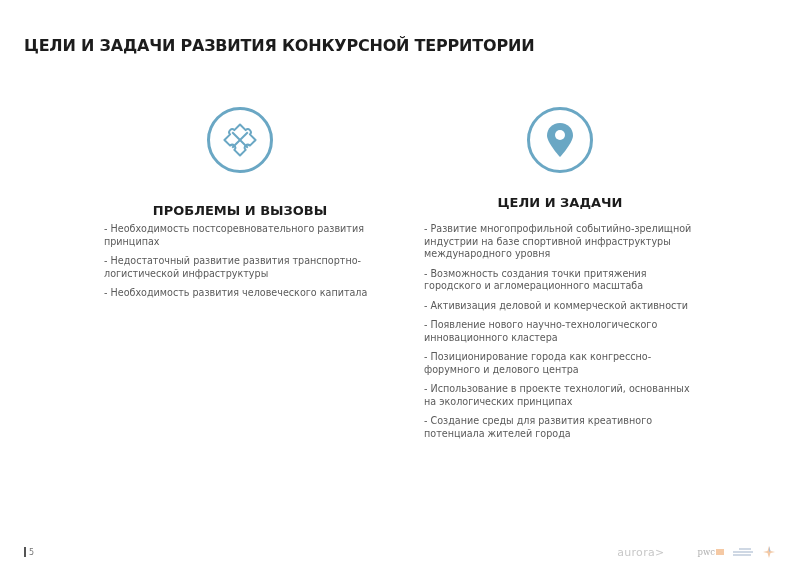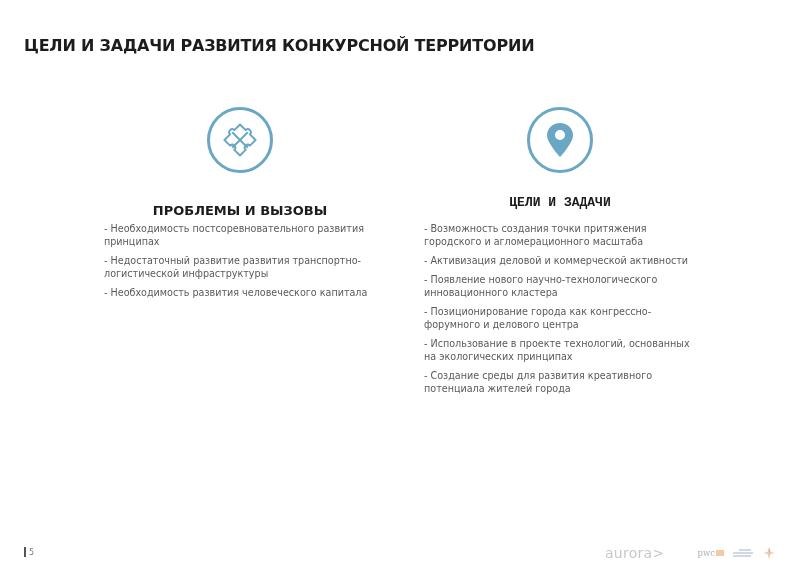--- a/index.html
+++ b/index.html
@@ -28,21 +28,21 @@
   }
   .list li { margin-bottom: 6.8px; }
   .footer-page {
     position: absolute; left: 24px; top: 547px; display: flex; align-items: center; gap: 3px;
   }
   .footer-bar { width: 2px; height: 10px; background: #555; }
   .footer-num { font-size: 8px; color: #777; }
   .logos {
     position: absolute; right: 24px; top: 545px; display: flex; align-items: center; gap: 9px;
   }
-  .logo-aurora { font-size: 14px; color: #c8c8c8; letter-spacing: 0.3px; }
+  .logo-aurora { font-size: 11px; color: #c8c8c8; letter-spacing: 0.3px; }
   .logo-pwc { font-size: 8.5px; color: #b0b0b0; font-family: "DejaVu Serif", serif; display: flex; align-items: center; gap: 1px; padding-left: 24px; }
   .pwc-mark { width: 8px; height: 6px; background: #f5c9a4; }
   .logo-small { display: flex; flex-direction: column; gap: 1px; }
   .logo-small span { display: block; height: 2px; background: #cfd8e4; }
   .logo-star { width: 14px; height: 14px; }
 </style>
 </head>
 <body>
 
 <div class="page-title">ЦЕЛИ И ЗАДАЧИ РАЗВИТИЯ КОНКУРСНОЙ ТЕРРИТОРИИ</div>
@@ -62,22 +62,23 @@
   <li>- Недостаточный развитие развития транспортно-логистической инфраструктуры</li>
   <li>- Необходимость развития человеческого капитала</li>
 </ul>
 
 <div class="icon-circle" style="left:527px; top:107px;">
   <svg width="30" height="36" viewBox="0 0 30 36">
     <path d="M15 1 C7.3 1 2 6.6 2 13.5 C2 21 15 35 15 35 C15 35 28 21 28 13.5 C28 6.6 22.7 1 15 1 Z" fill="#6aa7c4"></path>
     <circle cx="15" cy="13" r="5" fill="#ffffff"></circle>
   </svg>
 </div>
-<div class="col-heading" style="left:418px; width:284px; top:195px;font-family:Liberation Mono, monospace;">ЦЕЛИ И ЗАДАЧИ</div>
+<div class="col-heading" style="left:418px; width:284px; top:195px;">ЦЕЛИ И ЗАДАЧИ</div>
 <ul class="list" style="left:424px; top:223px; width:276px;">
+  <li>- Развитие многопрофильной событийно-зрелищной индустрии на базе спортивной инфраструктуры международного уровня</li>
   <li>- Возможность создания точки притяжения городского и агломерационного масштаба</li>
   <li>- Активизация деловой и коммерческой активности</li>
   <li>- Появление нового научно-технологического инновационного кластера</li>
   <li>- Позиционирование города как конгрессно-форумного и делового центра</li>
   <li>- Использование в проекте технологий, основанных на экологических принципах</li>
   <li>- Создание среды для развития креативного потенциала жителей города</li>
 </ul>
 
 <div class="footer-page">
   <span class="footer-bar"></span>

